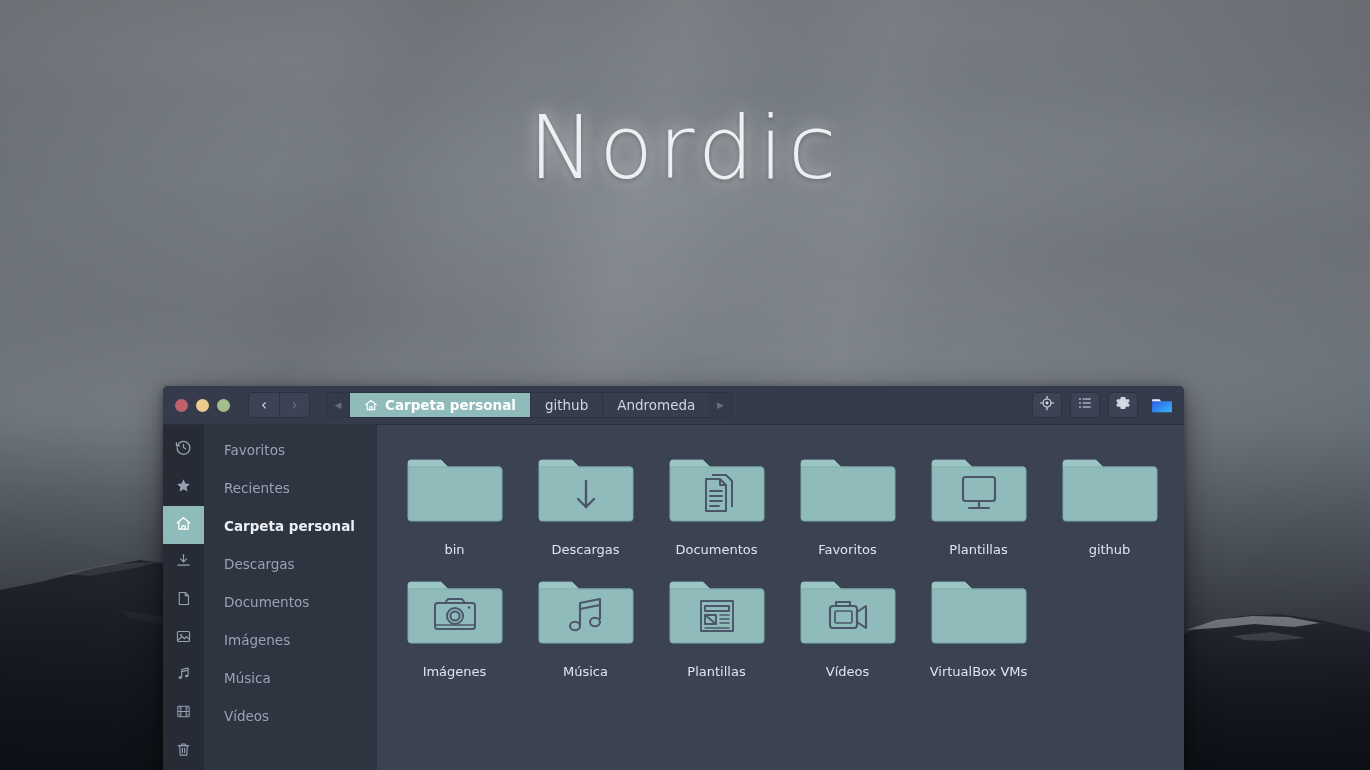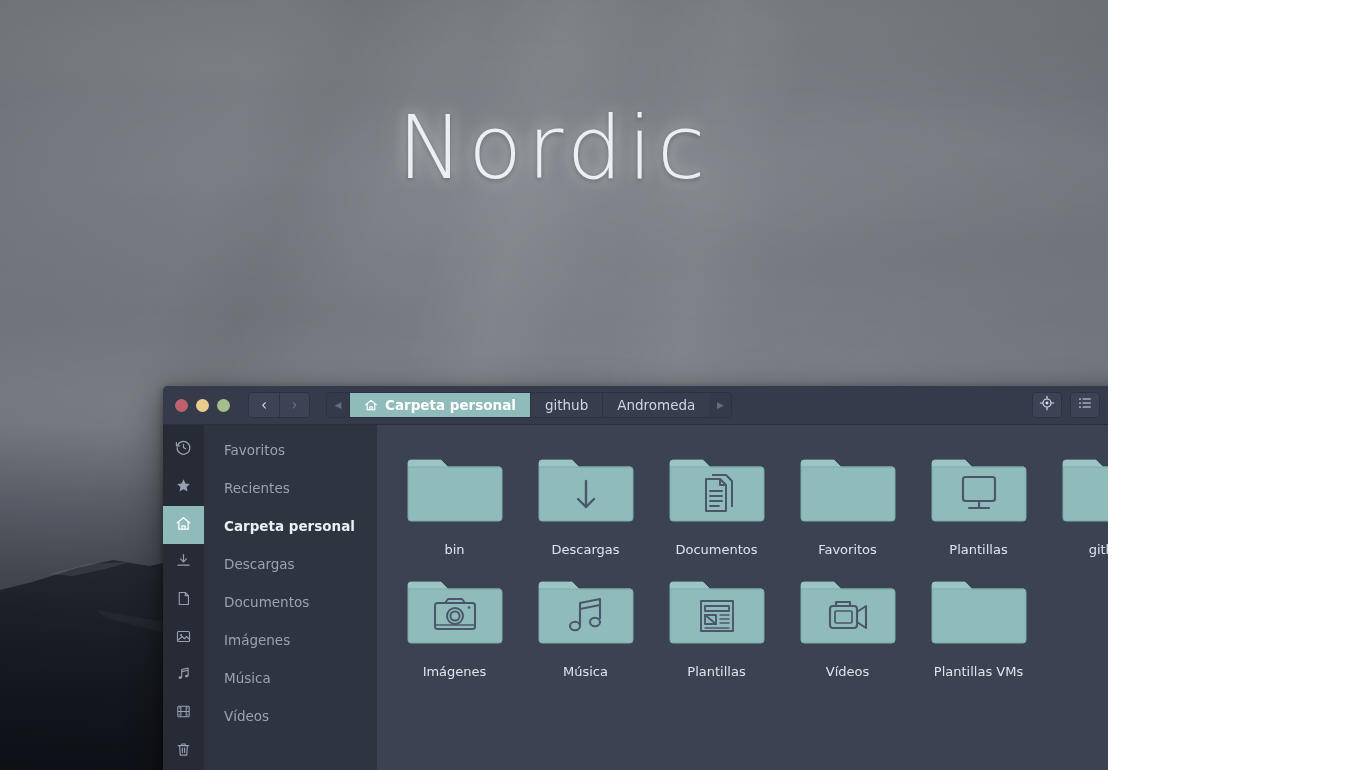--- a/index.html
+++ b/index.html
@@ -8,21 +8,21 @@
   html, body {
     width: 1370px;
     height: 770px;
     overflow: hidden;
     font-family: "DejaVu Sans", "Liberation Sans", sans-serif;
   }
 
   
   #desktop {
     position: relative;
-    width: 1108px;
+    width: 1370px;
     height: 770px;
     overflow: hidden;
     background: #0f172a;
   }
 
   .wp-layer { position: absolute; inset: 0; }
 
   
   .wp-sky {
     background:
@@ -661,21 +661,21 @@
             </span>
             <span class="file-label">Vídeos</span>
           </div>
 
           <div class="file-item">
             <span class="folder-wrap">
               <svg viewBox="0 0 96 76">
                   <use href="#folder-base"></use>
                 </svg>
             </span>
-            <span class="file-label">Plantillas VMs</span>
+            <span class="file-label">VirtualBox VMs</span>
           </div>
 
         </div>
       </div>
 
     </div>
   </div>
 </div>
 
 </body></html>

